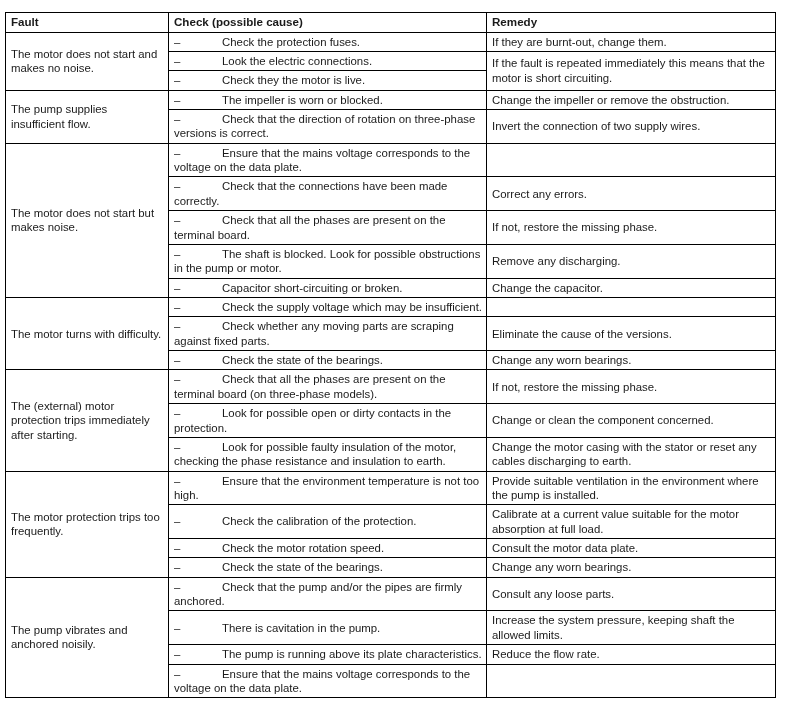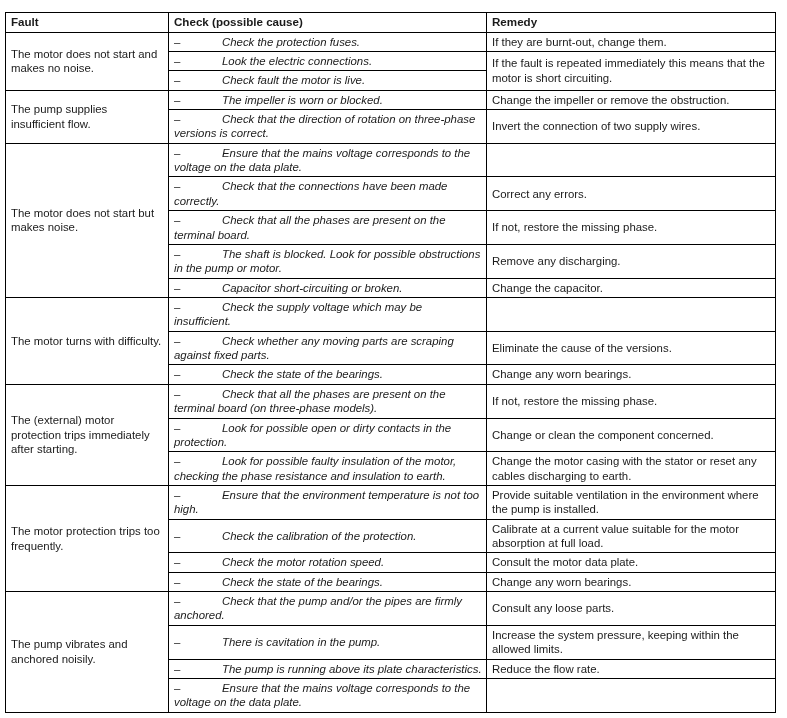--- a/index.html
+++ b/index.html
@@ -58,21 +58,20 @@
     padding-right: 3px;
   }
   td.check-cell .dash {
     display: inline-block;
     width: 48px;
     flex: 0 0 48px;
   }
   td.check-cell .ck-inner {
     display: block;
     text-indent: 0;
-    font-style: italic;
   }
   td.check-cell .ck-text {
     display: inline;
   }
   td.remedy-cell {
     vertical-align: middle;
     padding-left: 5px;
     padding-right: 3px;
   }
   td.remedy-cell.empty-remedy {
@@ -105,21 +104,21 @@
           <td class="remedy-cell" rowspan="1">If they are burnt-out, change them.</td>
         </tr>
         <tr>
           <td class="check-cell">
             <span class="ck-inner"><span class="dash">–</span><span class="ck-text">Look the electric connections.</span></span>
           </td>
           <td class="remedy-cell" rowspan="2">If the fault is repeated immediately this means that the motor is short circuiting.</td>
         </tr>
         <tr>
           <td class="check-cell">
-            <span class="ck-inner"><span class="dash">–</span><span class="ck-text">Check fault the motor is live.</span></span>
+            <span class="ck-inner"><span class="dash">–</span><span class="ck-text">Check they the motor is live.</span></span>
           </td>
         </tr>
         <tr>
           <td class="fault-cell" rowspan="2">The pump supplies insufficient flow.</td>
           <td class="check-cell">
             <span class="ck-inner"><span class="dash">–</span><span class="ck-text">The impeller is worn or blocked.</span></span>
           </td>
           <td class="remedy-cell" rowspan="1">Change the impeller or remove the obstruction.</td>
         </tr>
         <tr>
@@ -226,21 +225,21 @@
           <td class="fault-cell" rowspan="4">The pump vibrates and anchored noisily.</td>
           <td class="check-cell">
             <span class="ck-inner"><span class="dash">–</span><span class="ck-text">Check that the pump and/or the pipes are firmly anchored.</span></span>
           </td>
           <td class="remedy-cell" rowspan="1">Consult any loose parts.</td>
         </tr>
         <tr>
           <td class="check-cell">
             <span class="ck-inner"><span class="dash">–</span><span class="ck-text">There is cavitation in the pump.</span></span>
           </td>
-          <td class="remedy-cell" rowspan="1">Increase the system pressure, keeping within the allowed limits.</td>
+          <td class="remedy-cell" rowspan="1">Increase the system pressure, keeping shaft the allowed limits.</td>
         </tr>
         <tr>
           <td class="check-cell">
             <span class="ck-inner"><span class="dash">–</span><span class="ck-text">The pump is running above its plate characteristics.</span></span>
           </td>
           <td class="remedy-cell" rowspan="1">Reduce the flow rate.</td>
         </tr>
         <tr>
           <td class="check-cell">
             <span class="ck-inner"><span class="dash">–</span><span class="ck-text">Ensure that the mains voltage corresponds to the voltage on the data plate.</span></span>

